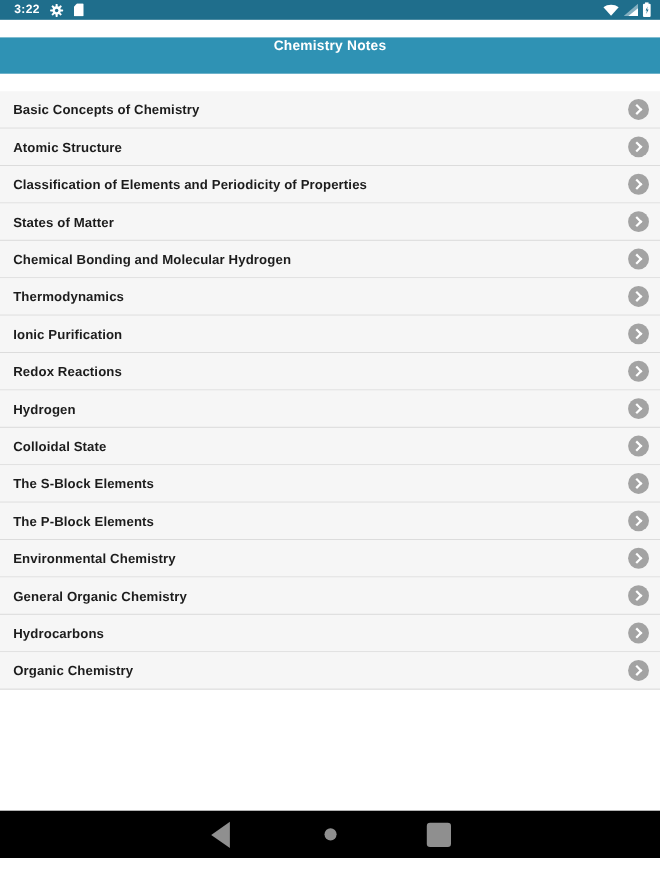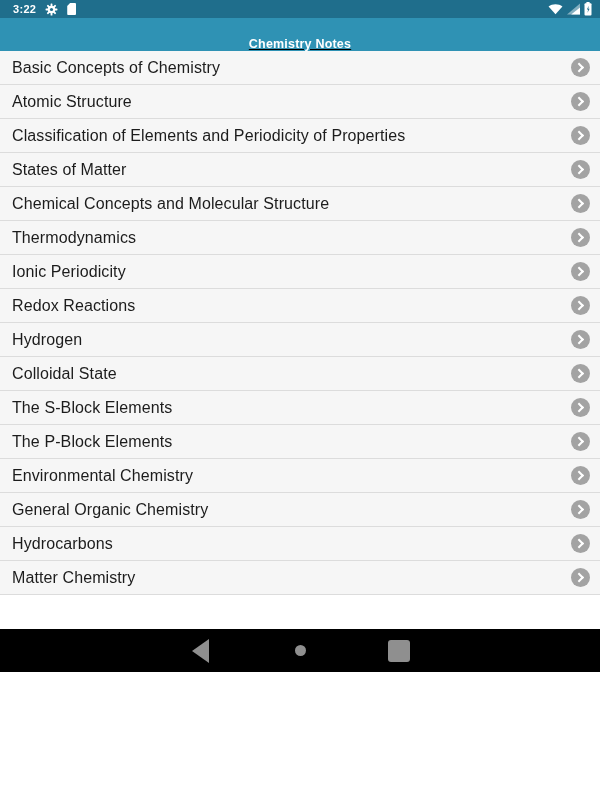--- a/index.html
+++ b/index.html
@@ -8,53 +8,53 @@
     --row-bg:#f6f6f6;
     --row-divider:#dcdcdc;
     --row-text:#1c1c1c;
     --chevron-circle:#a3a3a3;
     --nav-bar-bg:#000000;
     --nav-icon:#8f8f8f;
   }
   html,body{margin:0;padding:0;}
   body{font-family:"Liberation Sans","DejaVu Sans",sans-serif;background:#fff;}
   .screen{
-    width:600px;height:672px;margin:0 auto;
-    display:flex;flex-direction:column;overflow:hidden;position:relative;background:#fff;
+    width:600px;height:780px;margin:0 auto;
+    display:flex;flex-direction:column;overflow:hidden;position:relative;background:#fff;gap:16px;
   }
 
   
   .status-bar{
     height:18px;flex:0 0 18px;background:var(--status-bar-bg);
     display:flex;align-items:center;justify-content:space-between;
     padding:0 8px;color:#fff;
   }
   .sb-group{display:flex;align-items:center;gap:9px;}
   .sb-time{font-size:11px;font-weight:bold;letter-spacing:.3px;margin-left:5px;}
   .sb-icon{display:inline-flex;align-items:center;justify-content:center;}
   .sd-card{width:9px;height:12px;background:#fff;border-radius:1px;
     clip-path:polygon(32% 0,100% 0,100% 100%,0 100%,0 26%);}
   .sb-right{display:flex;align-items:center;gap:4px;}
 
   
   .app-bar{
     height:33px;flex:0 0 33px;background:var(--app-bar-bg);
-    display:flex;align-items:flex-end;justify-content:center;text-decoration:underline;
+    display:flex;align-items:flex-start;justify-content:center;
   }
   .app-title{color:#fff;font-size:12.5px;font-weight:bold;letter-spacing:.2px;}
 
   
   .list{flex:0 0 auto;}
   .row{
     height:34px;box-sizing:border-box;background:var(--row-bg);
     border-bottom:1px solid var(--row-divider);
     display:flex;align-items:center;justify-content:space-between;
     padding:0 10px 0 12px;cursor:pointer;
   }
-  .row-label{font-size:16px;font-weight:400;color:var(--row-text);letter-spacing:.1px;}
+  .row-label{font-size:12px;font-weight:700;color:var(--row-text);letter-spacing:.1px;}
   .chev-circle{
     width:19px;height:19px;border-radius:50%;background:var(--chevron-circle);
     flex:0 0 19px;display:flex;align-items:center;justify-content:center;
   }
   .chev-mark{
     width:5px;height:5px;border-top:2px solid #fff;border-right:2px solid #fff;
     transform:rotate(45deg) translate(-1px,1px);
   }
 
   
@@ -144,36 +144,36 @@
       </div>
 
       <div class="row">
         <span class="row-label">States of Matter</span>
         <span class="chev-circle">
           <span class="chev-mark"></span>
         </span>
       </div>
 
       <div class="row">
-        <span class="row-label">Chemical Concepts and Molecular Structure</span>
+        <span class="row-label">Chemical Bonding and Molecular Hydrogen</span>
         <span class="chev-circle">
           <span class="chev-mark"></span>
         </span>
       </div>
 
       <div class="row">
         <span class="row-label">Thermodynamics</span>
         <span class="chev-circle">
           <span class="chev-mark"></span>
         </span>
       </div>
 
 
       <div class="row">
-        <span class="row-label">Ionic Periodicity</span>
+        <span class="row-label">Ionic Purification</span>
         <span class="chev-circle">
           <span class="chev-mark"></span>
         </span>
       </div>
 
       <div class="row">
         <span class="row-label">Redox Reactions</span>
         <span class="chev-circle">
           <span class="chev-mark"></span>
         </span>
@@ -223,21 +223,21 @@
       </div>
 
       <div class="row">
         <span class="row-label">Hydrocarbons</span>
         <span class="chev-circle">
           <span class="chev-mark"></span>
         </span>
       </div>
 
       <div class="row">
-        <span class="row-label">Matter Chemistry</span>
+        <span class="row-label">Organic Chemistry</span>
         <span class="chev-circle">
           <span class="chev-mark"></span>
         </span>
       </div>
 
     </div>
 
   <div class="below"></div>
 
   <div class="nav-bar">

